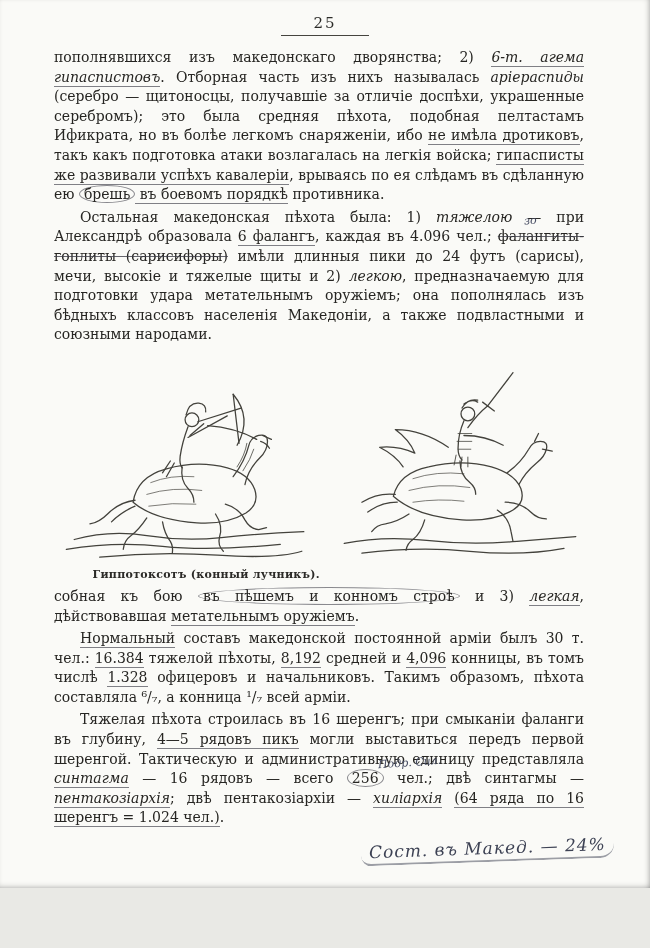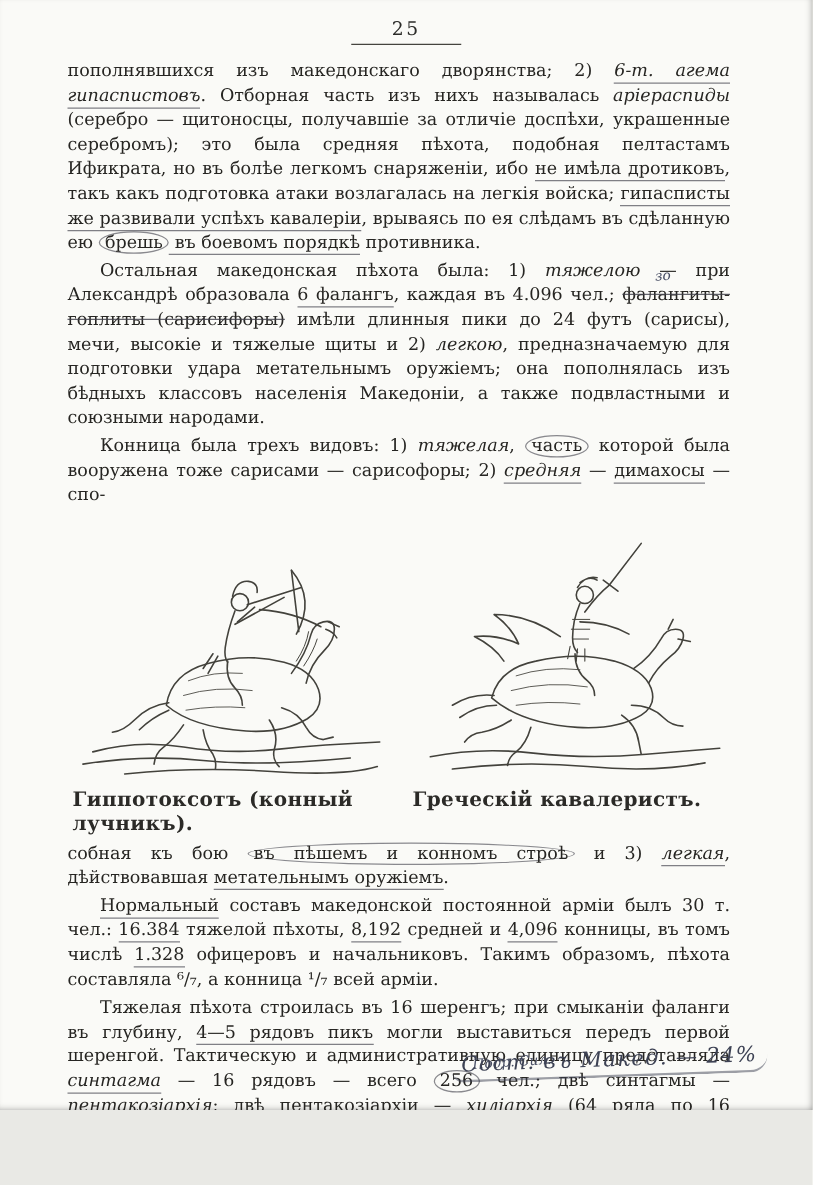--- a/index.html
+++ b/index.html
@@ -33,21 +33,21 @@
     position:absolute;top:-14px;left:12%;
     font-style:italic;font-size:11px;color:#474d63;
     white-space:nowrap;transform:rotate(-4deg);
     border:none;text-decoration:none;
   }
   .figures{display:flex;justify-content:center;gap:10px;margin:12px 0 6px 0;}
   .figures figure{margin:0;width:262px;}
   .engraving{width:262px;height:208px;}
   .engraving svg{width:100%;height:100%;}
   figcaption{
-    text-align:left;font-size:16px;font-weight:bold;
+    text-align:right;font-size:11px;font-weight:bold;
     margin-top:3px;color:#2b2a27;letter-spacing:.3px;
   }
   .bottom-note{
     position:absolute;right:36px;bottom:26px;
     font-style:italic;font-size:17px;letter-spacing:1px;color:#3d4254;
     transform:rotate(-2deg);
     border-bottom:2px solid rgba(62,66,84,.5);
     border-radius:0 0 14px 10px;
     padding:0 8px 2px 8px;
   }
@@ -58,21 +58,20 @@
 <div class="page">
 
   <div class="pagenum-wrap">
     <span>25</span>
   </div>
   <div class="pagenum-rule"></div>
 
   <div class="text-block">
       <p><span>пополнявшихся изъ македонскаго дворянства; 2) </span><span class="it pen-u">6-т. агема гипаспистовъ</span><span>. Отборная часть изъ нихъ называлась </span><span class="it">аріераспиды</span><span> (серебро — щитоносцы, получавшіе за отличіе доспѣхи, украшенные серебромъ); это была средняя пѣхота, подобная пелтастамъ Ификрата, но въ болѣе легкомъ снаряженіи, ибо </span><span class="pen-u">не имѣла дротиковъ</span><span>, такъ какъ подготовка атаки возлагалась на легкія войска; </span><span class="pen-u">гипасписты же развивали успѣхъ кавалеріи</span><span>, врываясь по ея слѣдамъ въ сдѣланную ею </span><span class="pen-c">брешь</span><span class="pen-u"> въ боевомъ порядкѣ</span><span> противника.</span></p>
       <p class="indent"><span>Остальная македонская пѣхота была: 1) </span><span class="it">тяжелою</span><span> — при Александрѣ образовала </span><span class="pen-u">6 фалангъ</span><span>, каждая въ 4.096 чел.; </span><span class="pen-x rel">фалангиты-гоплиты (сарисифоры)<span class="hw-note">зо</span></span><span> имѣли длинныя пики до 24 футъ (сарисы), мечи, высокіе и тяжелые щиты и 2) </span><span class="it">легкою</span><span>, предназначаемую для подготовки удара метательнымъ оружіемъ; она пополнялась изъ бѣдныхъ классовъ населенія Македоніи, а также подвластными и союзными народами.</span></p>
-      <p class="indent"><span>Конница была трехъ видовъ: 1) </span><span class="it">тяжелая</span><span>, </span><span class="pen-c">часть</span><span> которой была вооружена тоже сарисами — сарисофоры; 2) </span><span class="it pen-u">средняя</span><span> — </span><span class="pen-u">димахосы</span><span> — спо-</span></p>
     </div>
 
   <div class="figures">
     <figure>
       <div class="engraving">
         <svg viewBox="0 0 262 212" xmlns="http://www.w3.org/2000/svg">
           <g stroke="#43423c" fill="none" stroke-width="1.3" stroke-linecap="round" stroke-linejoin="round">
             <path d="M14,186 q36,-10 74,-4 t76,2 t84,-6"></path>
             <path d="M6,196 q50,-8 98,-3 t120,-2"></path>
             <path d="M40,204 q60,-6 120,-2 t86,-4"></path>
@@ -125,21 +124,20 @@
             <path d="M128,78 h14 M127,86 h15 M128,94 h13" stroke-width="0.8"></path>
             <path d="M138,72 q10,-14 20,-22"></path>
             <path d="M158,50 l26,-34"></path>
             <path d="M153,46 l12,9"></path>
             <path d="M134,80 q22,0 40,10"></path>
             <path d="M130,106 q0,14 10,22 q6,5 6,12"></path>
             <path d="M126,100 l-2,10 M132,102 l-1,10 M138,102 l0,10" stroke-width="0.9"></path>
           </g>
         </svg>
       </div>
-      <figcaption>Греческій кавалеристъ.</figcaption>
     </figure>
   </div>
 
   <div class="text-block">
       <p><span>собная къ бою </span><span class="pen-c">въ пѣшемъ и конномъ строѣ</span><span> и 3) </span><span class="it pen-u">легкая</span><span>, дѣйствовавшая </span><span class="pen-u">метательнымъ оружіемъ</span><span>.</span></p>
       <p class="indent"><span class="pen-u">Нормальный</span><span> составъ македонской постоянной арміи былъ 30 т. чел.: </span><span class="pen-u">16.384</span><span> тяжелой пѣхоты, </span><span class="pen-u">8,192</span><span> средней и </span><span class="pen-u">4,096</span><span> конницы, въ томъ числѣ </span><span class="pen-u">1.328</span><span> офицеровъ и начальниковъ. Такимъ образомъ, пѣхота составляла </span><span>⁶/₇</span><span>, а конница </span><span>¹/₇</span><span> всей арміи.</span></p>
       <p class="indent"><span>Тяжелая пѣхота строилась въ 16 шеренгъ; при смыканіи фаланги въ глубину, </span><span class="pen-u">4—5 рядовъ пикъ</span><span> могли выставиться передъ первой шеренгой. Тактическую и административную единицу представляла </span><span class="it pen-u">синтагма</span><span> — 16 рядовъ — всего </span><span class="pen-c rel">256<span class="hw-note">Подр. Сил.</span></span><span> чел.; двѣ синтагмы — </span><span class="it pen-u">пентакозіархія</span><span>; двѣ пентакозіархіи — </span><span class="it pen-u">хиліархія</span><span> </span><span class="pen-u">(64 ряда по 16 шеренгъ = 1.024 чел.)</span><span>.</span></p>
     </div>
 
   <div class="bottom-note">

